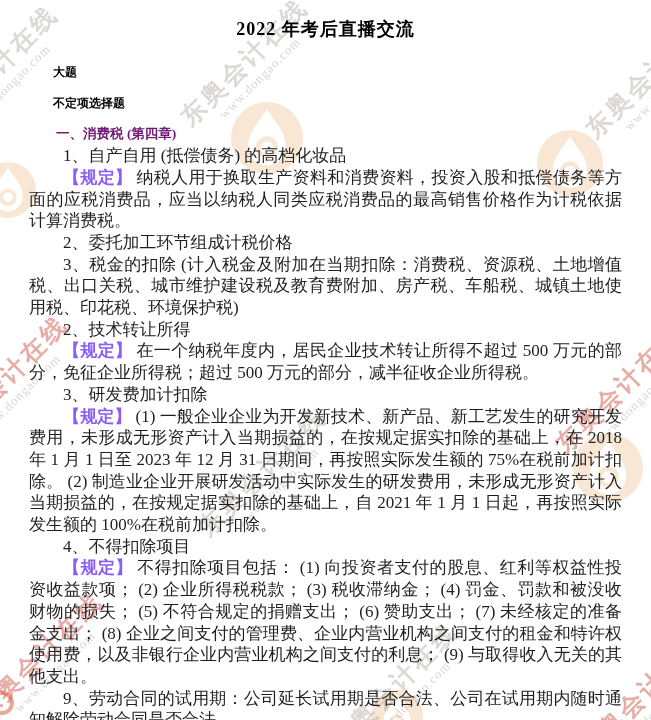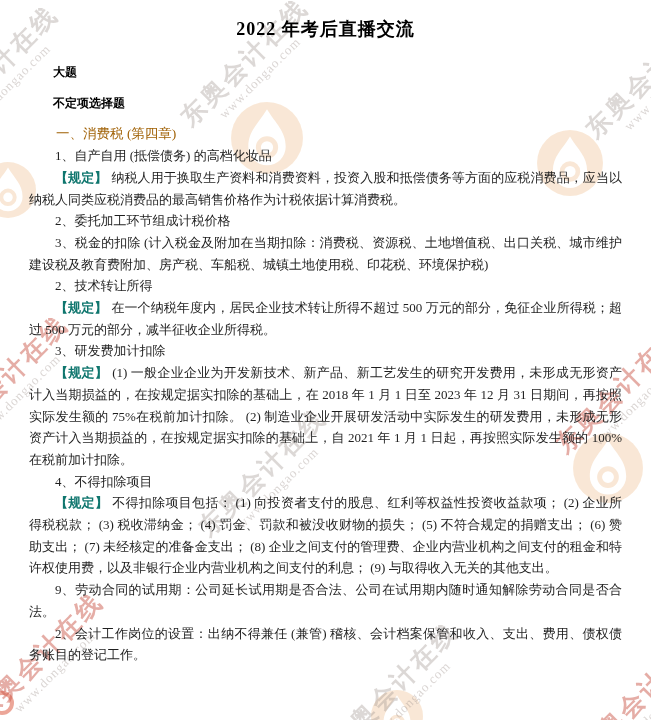--- a/index.html
+++ b/index.html
@@ -36,28 +36,28 @@
     text-align: center;
     font-size: 18px;
     font-weight: bold;
     line-height: 34px;
     letter-spacing: 1px;
     margin: 0 0 16px 0;
     color: #000;
   }
   .content p {
     margin: 0;
-    font-size: 13px;
+    font-size: 17px;
     line-height: 21.7px;
     text-align: justify;
     text-indent: 2em;
   }
   p.h-main { font-size: 12px; font-weight: bold; margin-bottom: 9px; color: #000; }
-  p.h-sec  { font-size: 13.5px; font-weight: normal; color: #a16207; }
-  .reg-label { color: #0f766e; font-weight: bold; margin-right: 4px; }
+  p.h-sec  { font-size: 13.5px; font-weight: bold; color: #701a75; }
+  .reg-label { color: #8b5cf6; font-weight: bold; margin-right: 4px; }
 </style>
 </head>
 <body>
 
 <div class="page">
 
   <div class="wm-layer">
 
     <svg class="logo" style="left:267px; top:138px;" width="72" height="72" viewBox="0 0 100 100">
       <circle cx="50" cy="50" r="50" fill="#f8e2cc"></circle>

